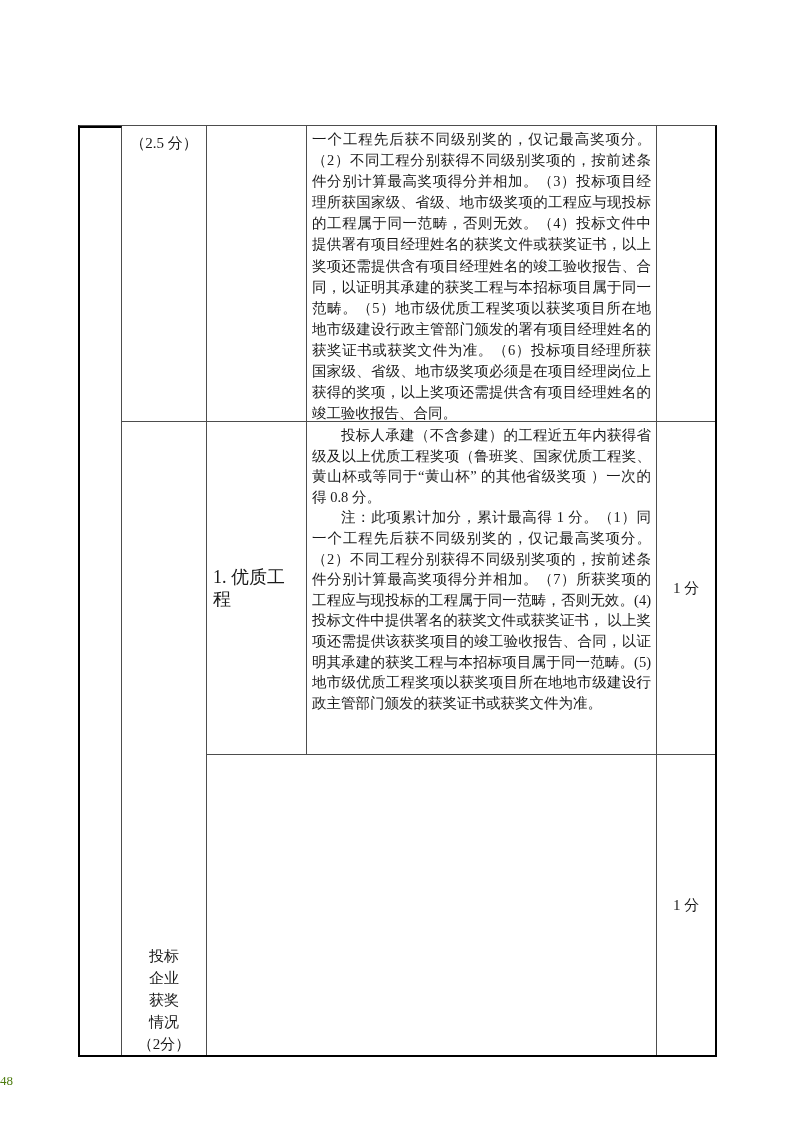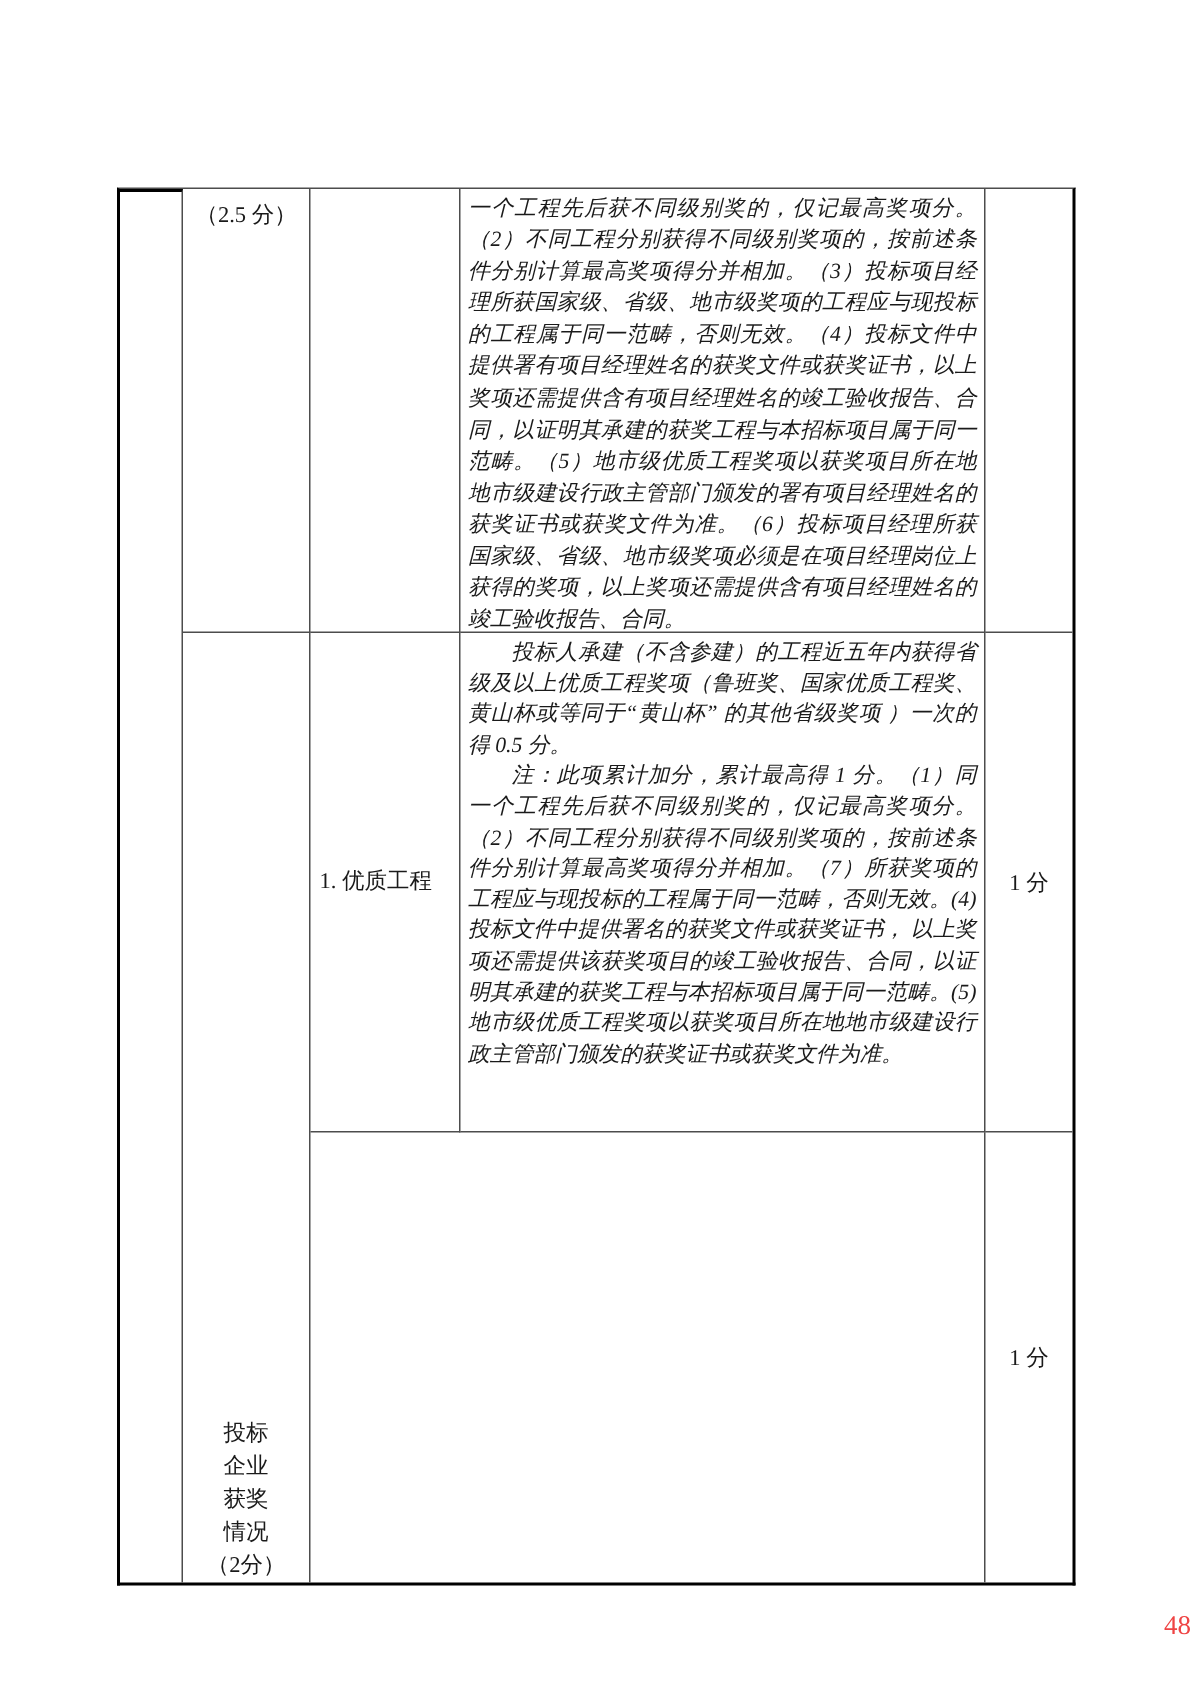--- a/index.html
+++ b/index.html
@@ -49,21 +49,21 @@
   .category-lines {
     text-align: center;
     font-size: 15px;
     line-height: 22px;
   }
   .col3-row1 { grid-column: 3; grid-row: 1; }
   .item-label-1 {
     grid-column: 3; grid-row: 2;
     display: flex; align-items: center;
     padding: 0 6px;
-    font-size: 15px;
+    font-size: 18px;
     line-height: 22px;
   }
   .item-label-2 {
     grid-column: 3; grid-row: 3;
     display: flex; align-items: center;
     padding: 0 6px;
     font-size: 15px;
     line-height: 22px;
   }
   .body-r1 {
@@ -80,41 +80,41 @@
     line-height: 20.6px;
     text-align: justify;
   }
   .body-r3 {
     grid-column: 4; grid-row: 3;
     padding: 8px 5px 0 5px;
     font-size: 14.5px;
     line-height: 21.5px;
     text-align: justify;
   }
-  .body-r1 p, .body-r2 p, .body-r3 p { text-indent: 2em; font-style: italic; }
+  .body-r1 p, .body-r2 p, .body-r3 p { text-indent: 2em; }
   .body-r1 p.no-indent { text-indent: 0; }
   .body-r3 p.small-indent { text-indent: 1em; }
   .score-a { grid-column: 5; grid-row: 1; }
   .score-b {
     grid-column: 5; grid-row: 2;
     display: flex; align-items: center; justify-content: center;
     font-size: 15px;
   }
   .score-c {
     grid-column: 5; grid-row: 3;
     display: flex; align-items: center; justify-content: center;
     font-size: 15px;
   }
   .page-number {
     position: absolute;
     top: 1041px; left: 0;
     width: 794px;
-    text-align: right;
-    font-size: 18px;
-    color: #ef4444;
+    text-align: left;
+    font-size: 13px;
+    color: #4d7c0f;
   }
 </style>
 </head>
 <body>
 
 <div class="page">
 
   <div class="doc-table">
 
     <div class="c col1 no-b"></div>
@@ -134,21 +134,21 @@
     <div class="c col3-row1"></div>
 
     <div class="c item-label-1">1. 优质工程</div>
 
 
     <div class="c body-r1">
       <p class="no-indent">一个工程先后获不同级别奖的，仅记最高奖项分。（2）不同工程分别获得不同级别奖项的，按前述条件分别计算最高奖项得分并相加。（3）投标项目经理所获国家级、省级、地市级奖项的工程应与现投标的工程属于同一范畴，否则无效。（4）投标文件中提供署有项目经理姓名的获奖文件或获奖证书，以上奖项还需提供含有项目经理姓名的竣工验收报告、合同，以证明其承建的获奖工程与本招标项目属于同一范畴。（5）地市级优质工程奖项以获奖项目所在地地市级建设行政主管部门颁发的署有项目经理姓名的获奖证书或获奖文件为准。（6）投标项目经理所获国家级、省级、地市级奖项必须是在项目经理岗位上获得的奖项，以上奖项还需提供含有项目经理姓名的竣工验收报告、合同。</p>
     </div>
 
     <div class="c body-r2">
-      <p>投标人承建（不含参建）的工程近五年内获得省级及以上优质工程奖项（鲁班奖、国家优质工程奖、黄山杯或等同于“黄山杯” 的其他省级奖项 ）一次的得 0.5 分。</p>
+      <p>投标人承建（不含参建）的工程近五年内获得省级及以上优质工程奖项（鲁班奖、国家优质工程奖、黄山杯或等同于“黄山杯” 的其他省级奖项 ）一次的得 0.8 分。</p>
       <p>注：此项累计加分，累计最高得 1 分。（1）同一个工程先后获不同级别奖的，仅记最高奖项分。（2）不同工程分别获得不同级别奖项的，按前述条件分别计算最高奖项得分并相加。（7）所获奖项的工程应与现投标的工程属于同一范畴，否则无效。(4)投标文件中提供署名的获奖文件或获奖证书， 以上奖项还需提供该获奖项目的竣工验收报告、合同，以证明其承建的获奖工程与本招标项目属于同一范畴。(5)地市级优质工程奖项以获奖项目所在地地市级建设行政主管部门颁发的获奖证书或获奖文件为准。</p>
     </div>
 
     <div class="c body-r3 no-b">
     </div>
 
     <div class="c score-a no-r"></div>
 
     <div class="c score-b no-r">1 分</div>
 

